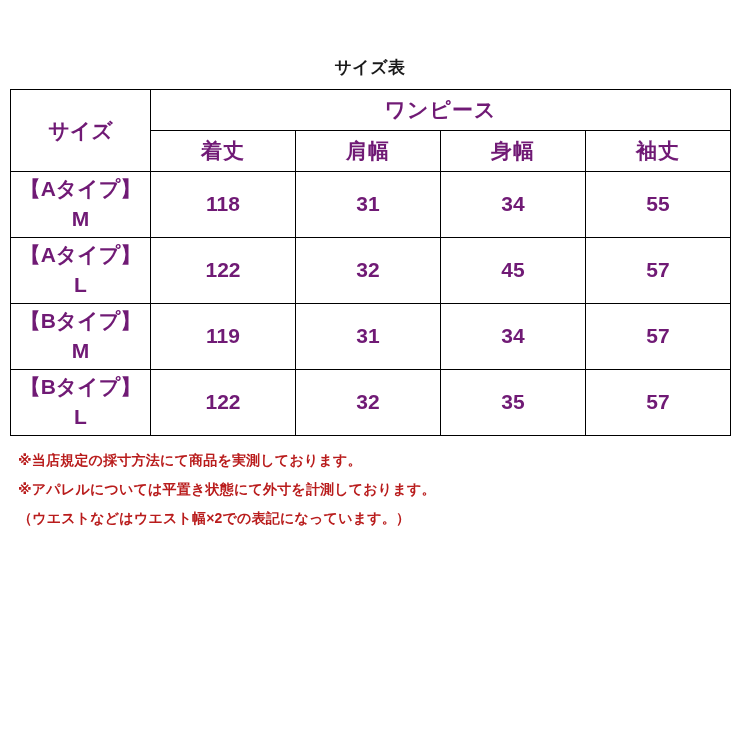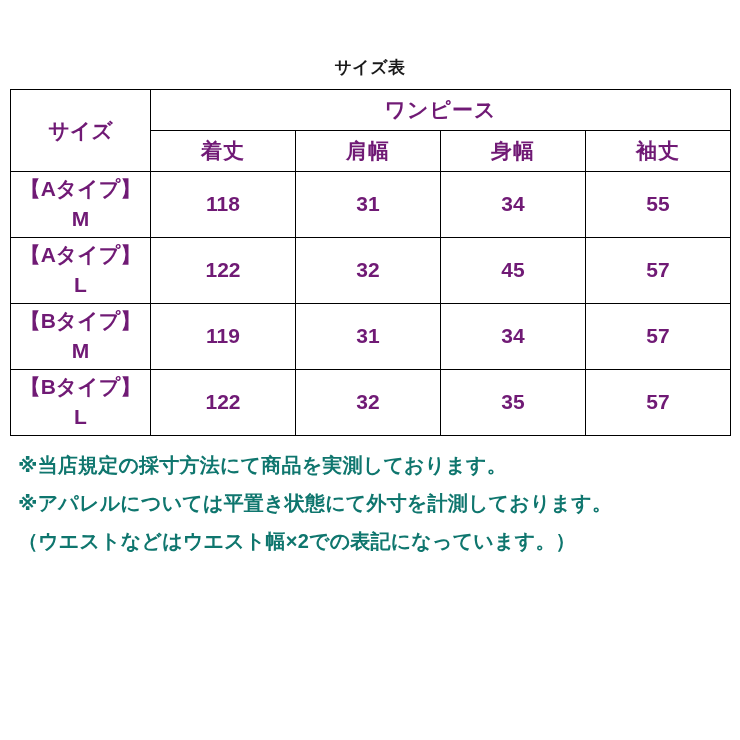--- a/index.html
+++ b/index.html
@@ -79,25 +79,25 @@
     text-align: right;
     padding: 12px 14px 0 0;
     font-size: 16px;
     font-weight: bold;
   }
   .notes {
     padding: 14px 18px 0 18px;
   }
   .notes p {
     margin: 0 0 8px 0;
-    font-size: 20px;
+    font-size: 14px;
     font-weight: bold;
     line-height: 1.5;
     letter-spacing: 0.2px;
-    color: #0f766e;
+    color: #b91c1c;
   }
 </style>
 </head>
 <body>
 
 <div class="page">
 
   <div class="title">サイズ表</div>
 
   <div class="table-wrap">

